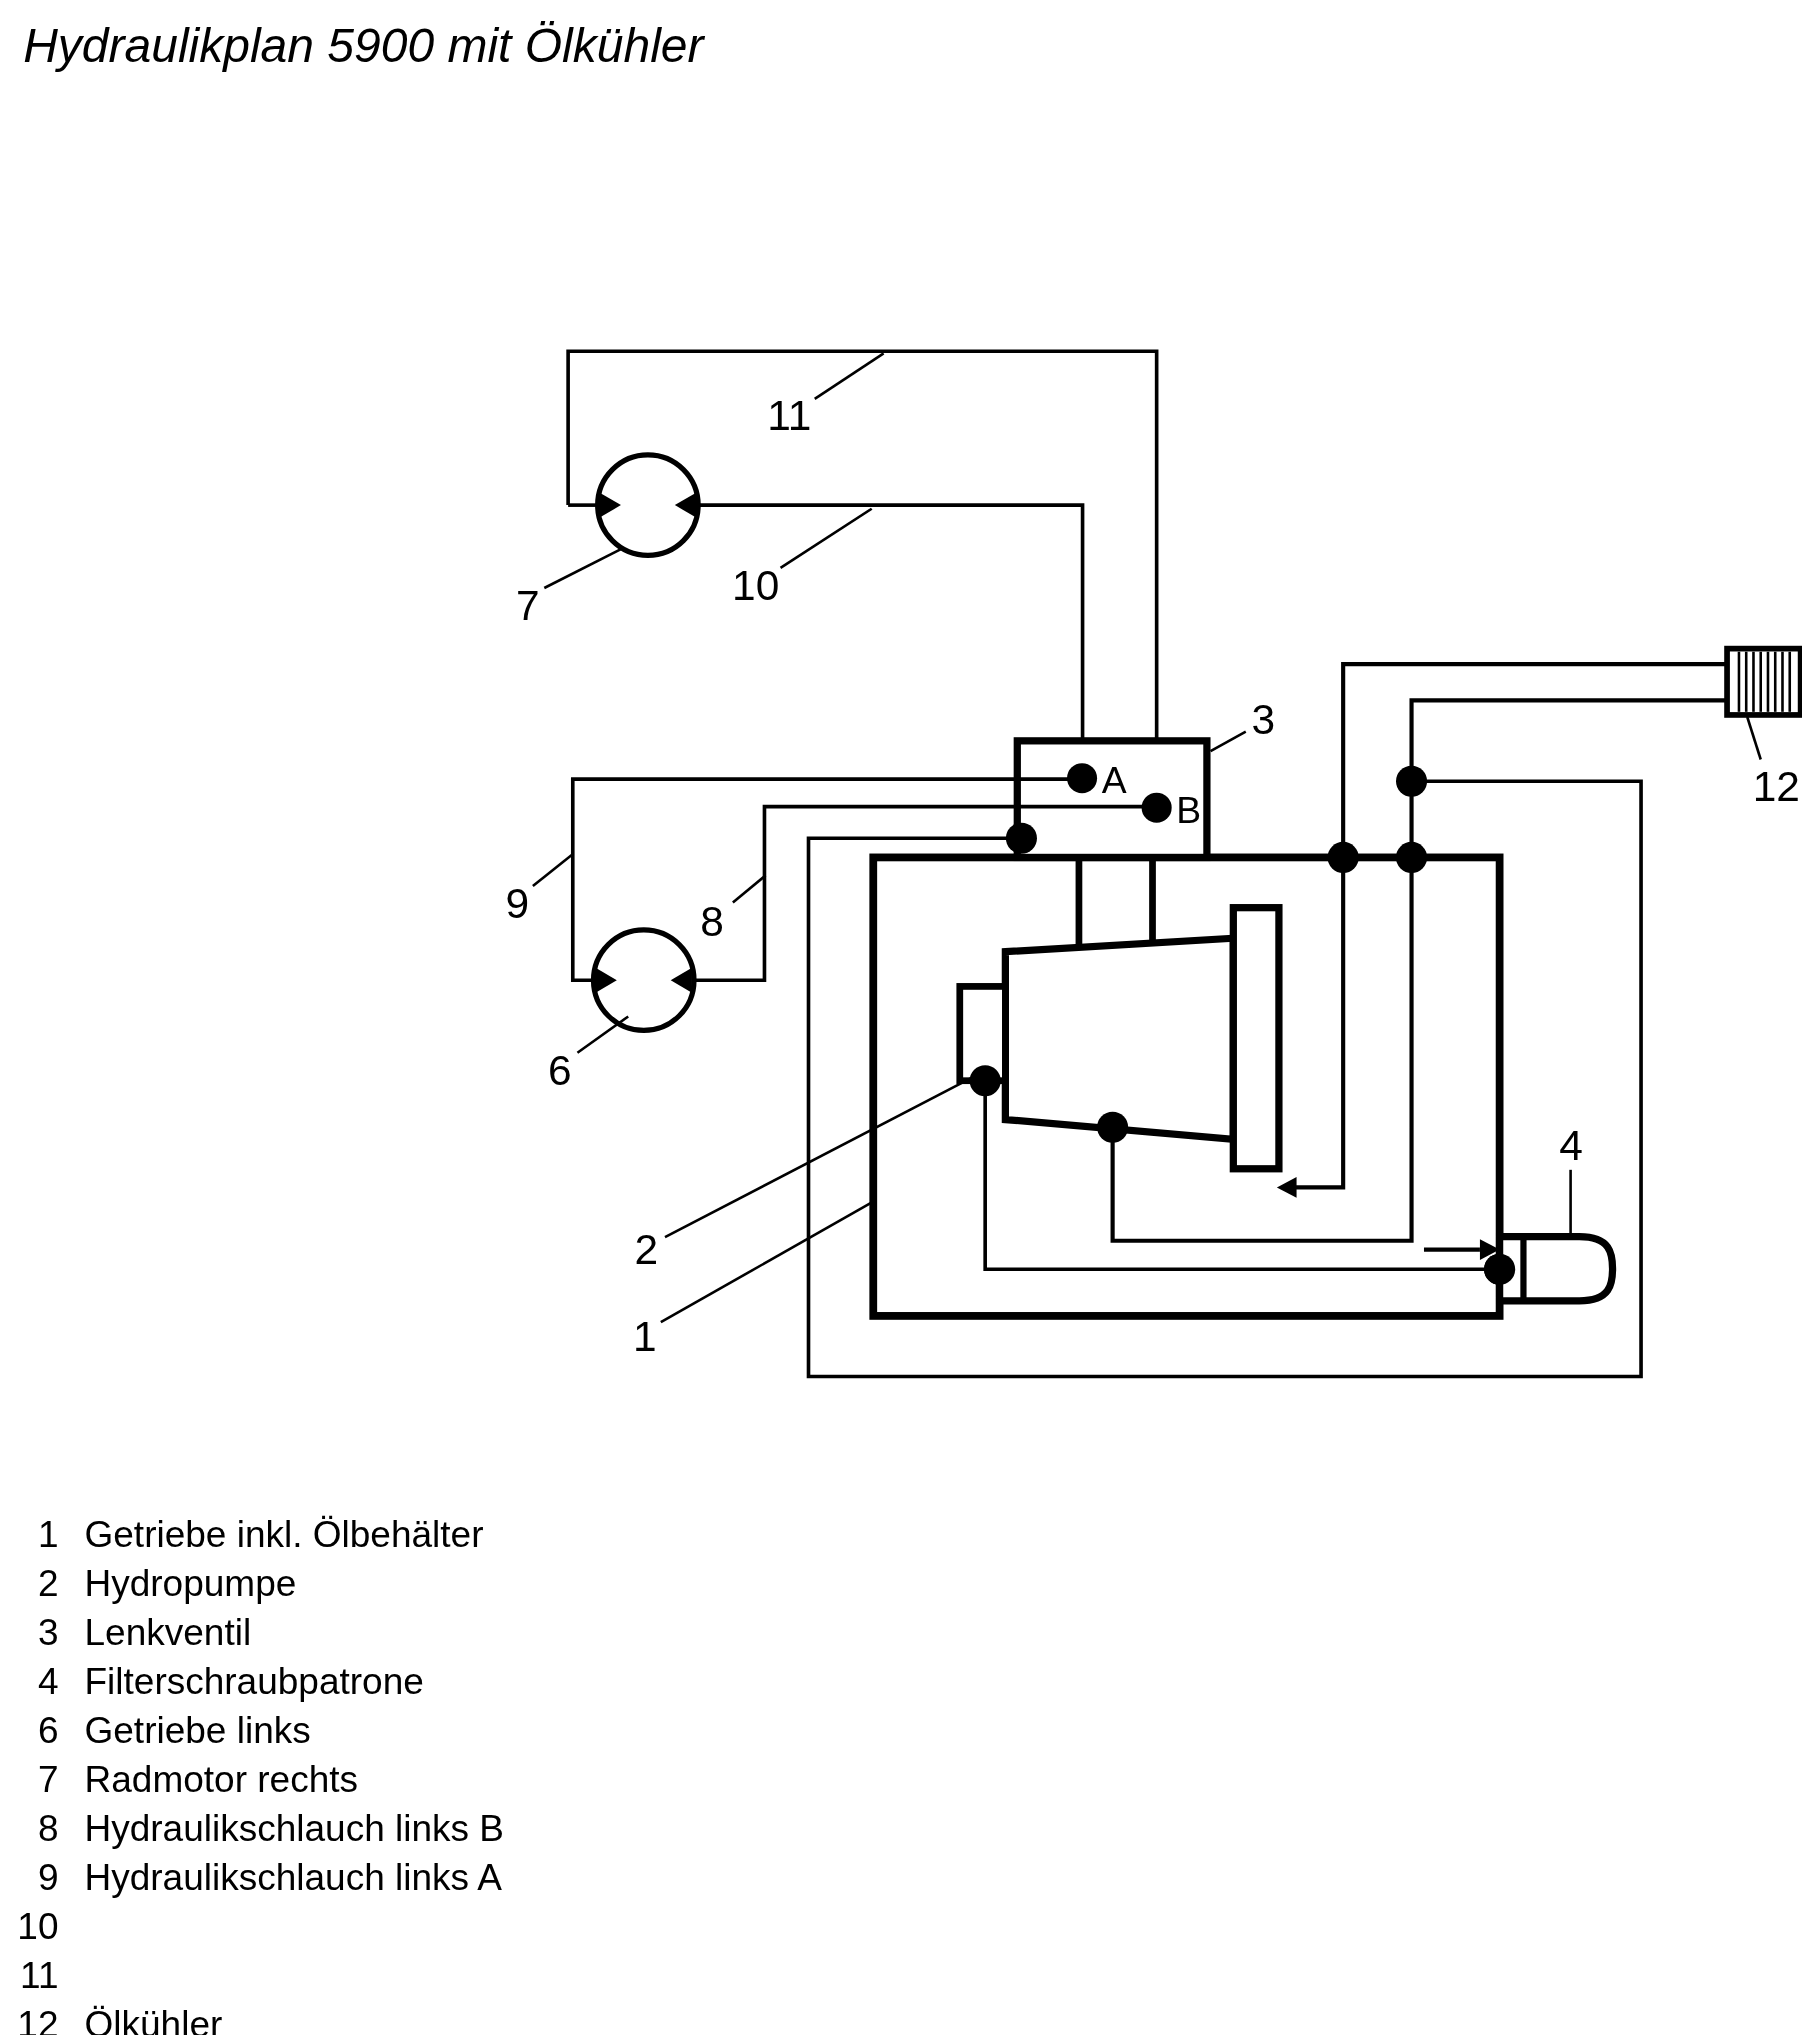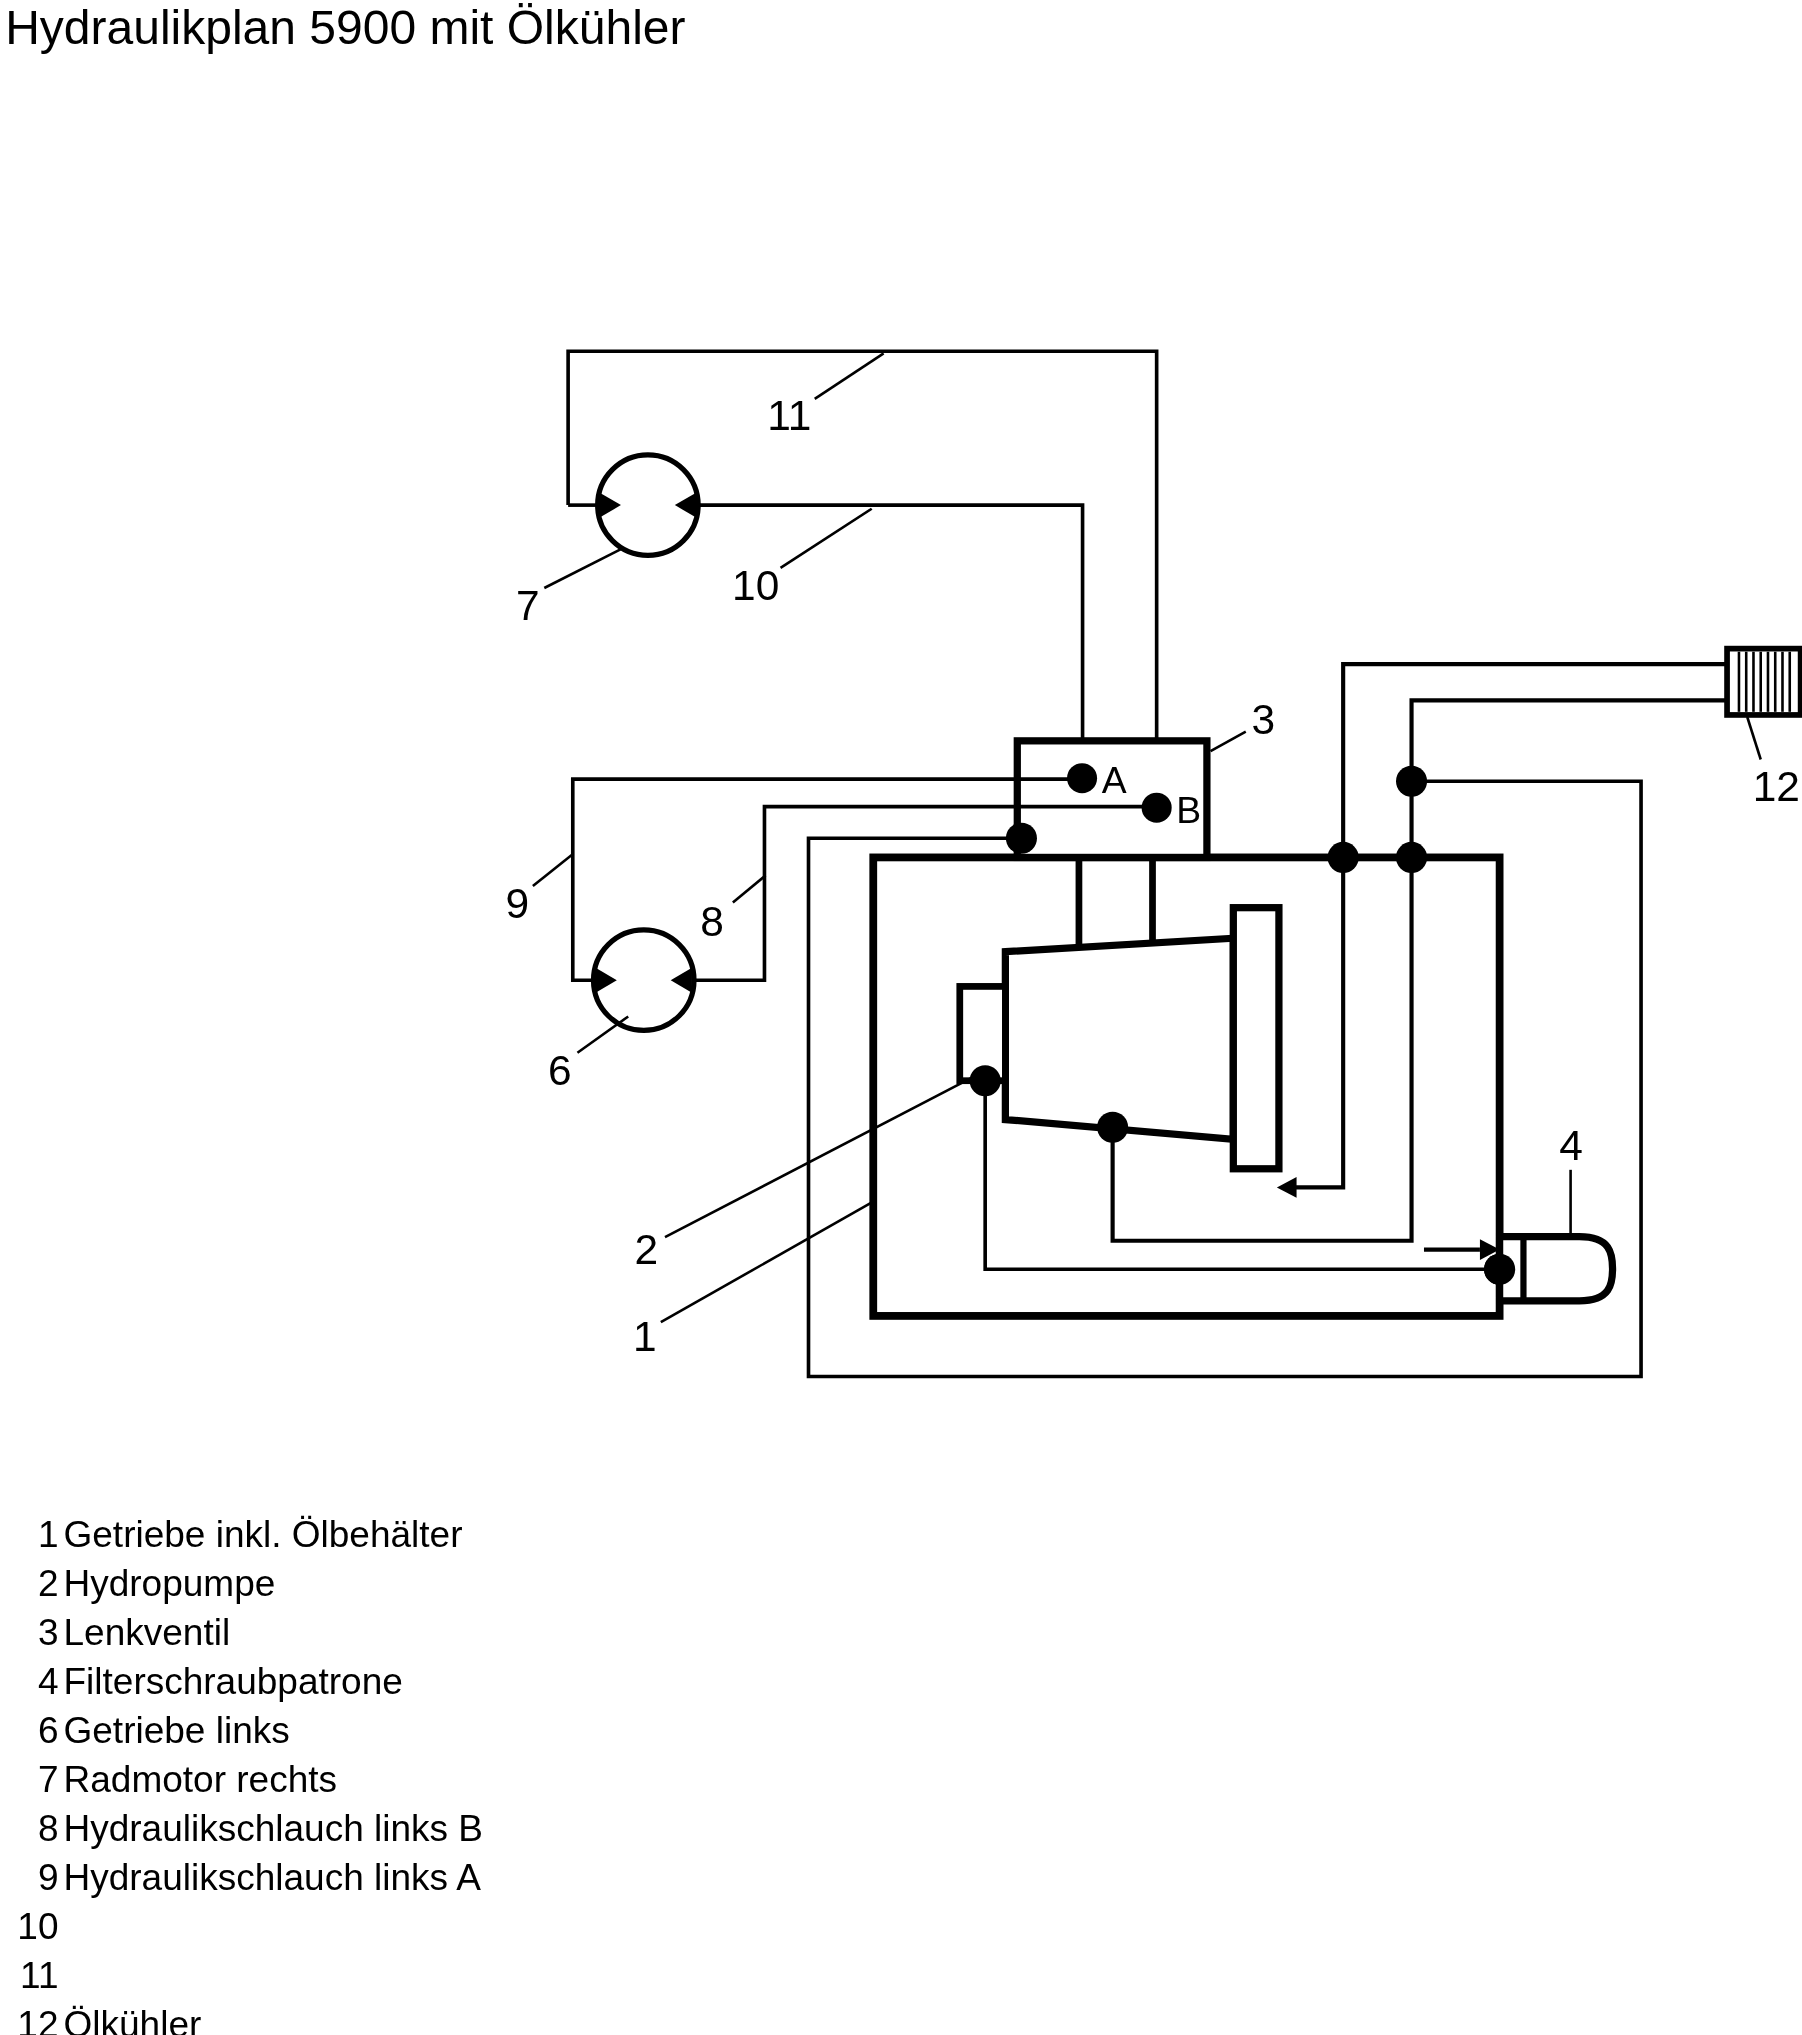--- a/index.html
+++ b/index.html
@@ -13,25 +13,26 @@
     height: 2035px;
     background: #ffffff;
     font-family: "Liberation Sans", "DejaVu Sans", sans-serif;
     color: #000;
     overflow: hidden;
   }
   .title {
     position: absolute;
     left: 5.2px;
     top: 0px;
-    margin: 0;
+    margin: 18px;
     font-size: 48px;
     font-weight: 400;
     letter-spacing: 0px;
     white-space: nowrap;
+    font-style: italic;
   }
   .diagram-svg {
     position: absolute;
     left: 0;
     top: 0;
   }
   .legend {
     position: absolute;
     left: 14.5px;
     top: 1514px;
@@ -43,21 +44,21 @@
     font-size: 37px;
     white-space: nowrap;
   }
   .legend-num {
     display: inline-block;
     width: 44px;
     text-align: right;
     flex: 0 0 44px;
   }
   .legend-label {
-    margin-left: 5px;
+    margin-left: 26px;
   }
   svg text {
     font-family: "Liberation Sans", "DejaVu Sans", sans-serif;
     fill: #000;
   }
   .num-label { font-size: 82px; }
   .port-label { font-size: 72px; }
 </style>
 </head>
 <body>

